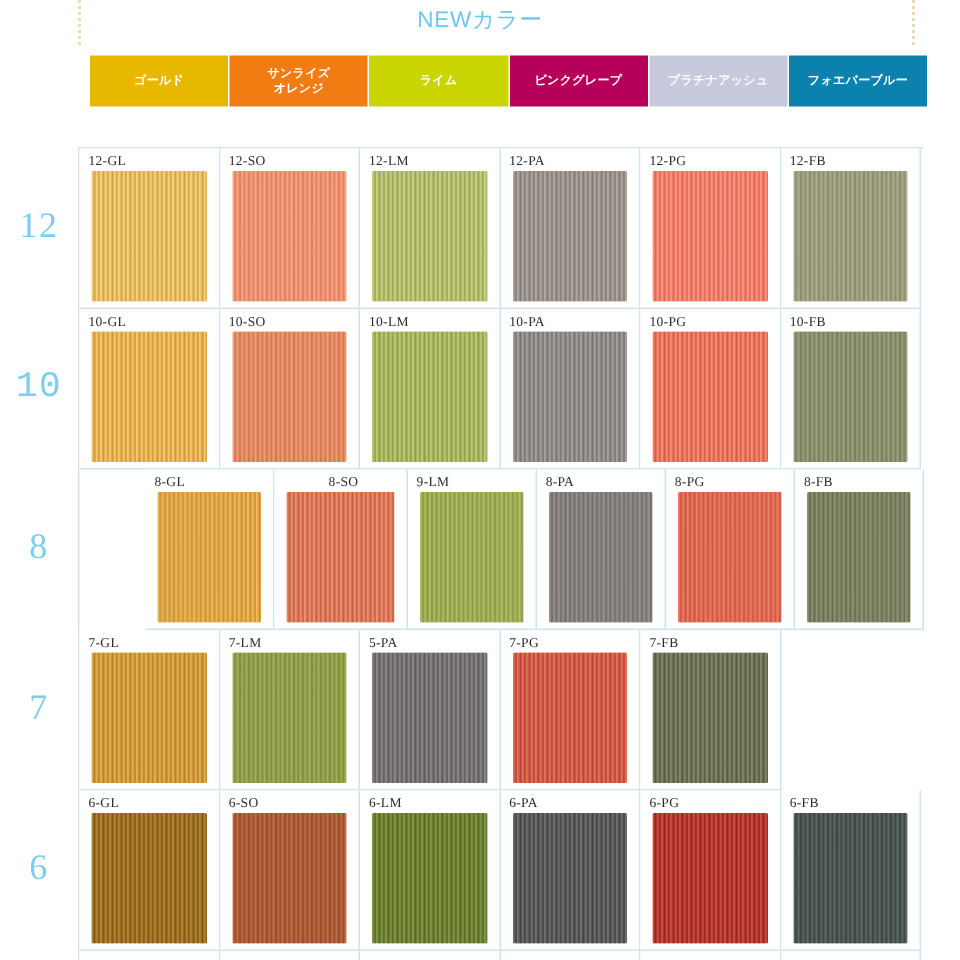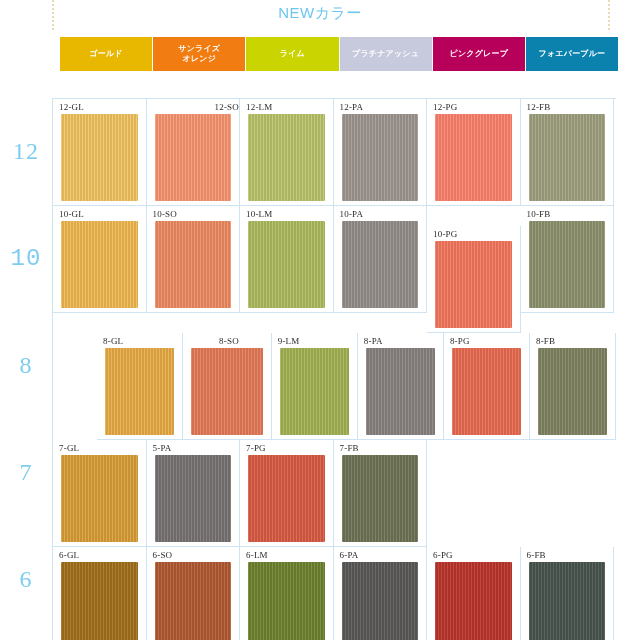--- a/index.html
+++ b/index.html
@@ -101,41 +101,41 @@
 
   <div class="dot-rule left"></div>
   <div class="dot-rule right"></div>
 
   <div class="title">NEWカラー</div>
 
   <div class="cat-bar" id="cat-bar">
       <div class="cat" style="background: rgb(232, 184, 0); color: rgb(255, 255, 255);">ゴールド</div>
       <div class="cat" style="background: rgb(240, 124, 18); color: rgb(255, 255, 255);">サンライズ<br>オレンジ</div>
       <div class="cat" style="background: rgb(202, 212, 0); color: rgb(255, 255, 255);">ライム</div>
+      <div class="cat" style="background: rgb(183, 0, 90); color: rgb(255, 255, 255);">ピンクグレープ</div>
       <div class="cat" style="background: rgb(199, 201, 221); color: rgb(255, 255, 255);">プラチナアッシュ</div>
-      <div class="cat" style="background: rgb(183, 0, 90); color: rgb(255, 255, 255);">ピンクグレープ</div>
       <div class="cat" style="background: rgb(11, 129, 173); color: rgb(255, 255, 255);">フォエバーブルー</div>
     </div>
 
   <div class="rowlabels" id="rowlabels">
       <div class="rl" style="color: rgb(126, 205, 240);">12</div>
       <div class="rl" style="color: rgb(126, 205, 240); font-family: Liberation Mono, monospace;">10</div>
       <div class="rl" style="color: rgb(126, 205, 240);">8</div>
       <div class="rl" style="color: rgb(126, 205, 240);">7</div>
       <div class="rl" style="color: rgb(126, 205, 240);">6</div>
       <div class="rl" style="color: rgb(126, 205, 240);"></div>
     </div>
 
   <div class="grid" id="grid" style="border-left-color: rgb(207, 228, 242); border-top-color: rgb(207, 228, 242);">
       <div class="grow">
         <div class="cell" style="border-right-color: rgb(207, 228, 242); border-bottom-color: rgb(207, 228, 242);">
           <div class="code">12-GL</div>
           <div class="sw" style="background: repeating-linear-gradient(90deg, rgb(252, 210, 120) 0px, rgb(238, 196, 106) 1px, rgb(206, 164, 74) 2px, rgb(238, 196, 106) 3px), repeating-linear-gradient(90deg, rgba(255, 255, 255, 0.3) 0px, rgba(255, 255, 255, 0) 2px, rgba(0, 0, 0, 0.16) 4px, rgba(255, 255, 255, 0) 6px), rgb(230, 188, 98);"></div>
         </div>
-        <div class="cell" style="border-right-color: rgb(207, 228, 242); border-bottom-color: rgb(207, 228, 242); text-align: right;">
+        <div class="cell" style="border-right-color: rgb(207, 228, 242); border-bottom-color: rgb(207, 228, 242);">
           <div class="code">12-SO</div>
           <div class="sw" style="background: repeating-linear-gradient(90deg, rgb(255, 168, 134) 0px, rgb(244, 154, 120) 1px, rgb(212, 122, 88) 2px, rgb(244, 154, 120) 3px), repeating-linear-gradient(90deg, rgba(255, 255, 255, 0.3) 0px, rgba(255, 255, 255, 0) 2px, rgba(0, 0, 0, 0.16) 4px, rgba(255, 255, 255, 0) 6px), rgb(236, 146, 112);"></div>
         </div>
         <div class="cell" style="border-right-color: rgb(207, 228, 242); border-bottom-color: rgb(207, 228, 242);">
           <div class="code">12-LM</div>
           <div class="sw" style="background: repeating-linear-gradient(90deg, rgb(201, 210, 129) 0px, rgb(187, 196, 115) 1px, rgb(155, 164, 83) 2px, rgb(187, 196, 115) 3px), repeating-linear-gradient(90deg, rgba(255, 255, 255, 0.3) 0px, rgba(255, 255, 255, 0) 2px, rgba(0, 0, 0, 0.16) 4px, rgba(255, 255, 255, 0) 6px), rgb(179, 188, 107);"></div>
         </div>
         <div class="cell" style="border-right-color: rgb(207, 228, 242); border-bottom-color: rgb(207, 228, 242);">
           <div class="code">12-PA</div>
           <div class="sw" style="background: repeating-linear-gradient(90deg, rgb(176, 169, 163) 0px, rgb(162, 155, 149) 1px, rgb(130, 123, 117) 2px, rgb(162, 155, 149) 3px), repeating-linear-gradient(90deg, rgba(255, 255, 255, 0.3) 0px, rgba(255, 255, 255, 0) 2px, rgba(0, 0, 0, 0.16) 4px, rgba(255, 255, 255, 0) 6px), rgb(154, 147, 141);"></div>
@@ -159,21 +159,21 @@
           <div class="sw" style="background: repeating-linear-gradient(90deg, rgb(248, 159, 121) 0px, rgb(234, 145, 107) 1px, rgb(202, 113, 75) 2px, rgb(234, 145, 107) 3px), repeating-linear-gradient(90deg, rgba(255, 255, 255, 0.3) 0px, rgba(255, 255, 255, 0) 2px, rgba(0, 0, 0, 0.16) 4px, rgba(255, 255, 255, 0) 6px), rgb(226, 137, 99);"></div>
         </div>
         <div class="cell" style="border-right-color: rgb(207, 228, 242); border-bottom-color: rgb(207, 228, 242);">
           <div class="code">10-LM</div>
           <div class="sw" style="background: repeating-linear-gradient(90deg, rgb(191, 202, 119) 0px, rgb(177, 188, 105) 1px, rgb(145, 156, 73) 2px, rgb(177, 188, 105) 3px), repeating-linear-gradient(90deg, rgba(255, 255, 255, 0.3) 0px, rgba(255, 255, 255, 0) 2px, rgba(0, 0, 0, 0.16) 4px, rgba(255, 255, 255, 0) 6px), rgb(169, 180, 97);"></div>
         </div>
         <div class="cell" style="border-right-color: rgb(207, 228, 242); border-bottom-color: rgb(207, 228, 242);">
           <div class="code">10-PA</div>
           <div class="sw" style="background: repeating-linear-gradient(90deg, rgb(166, 161, 157) 0px, rgb(152, 147, 143) 1px, rgb(120, 115, 111) 2px, rgb(152, 147, 143) 3px), repeating-linear-gradient(90deg, rgba(255, 255, 255, 0.3) 0px, rgba(255, 255, 255, 0) 2px, rgba(0, 0, 0, 0.16) 4px, rgba(255, 255, 255, 0) 6px), rgb(144, 139, 135);"></div>
         </div>
-        <div class="cell" style="border-right-color: rgb(207, 228, 242); border-bottom-color: rgb(207, 228, 242); margin-top: 20px;">
+        <div class="cell" style="border-right-color: rgb(207, 228, 242); border-bottom-color: rgb(207, 228, 242);">
           <div class="code">10-PG</div>
           <div class="sw" style="background: repeating-linear-gradient(90deg, rgb(254, 140, 117) 0px, rgb(240, 126, 103) 1px, rgb(208, 94, 71) 2px, rgb(240, 126, 103) 3px), repeating-linear-gradient(90deg, rgba(255, 255, 255, 0.3) 0px, rgba(255, 255, 255, 0) 2px, rgba(0, 0, 0, 0.16) 4px, rgba(255, 255, 255, 0) 6px), rgb(232, 118, 95);"></div>
         </div>
         <div class="cell" style="border-right-color: rgb(207, 228, 242); border-bottom-color: rgb(207, 228, 242);">
           <div class="code">10-FB</div>
           <div class="sw" style="background: repeating-linear-gradient(90deg, rgb(161, 164, 131) 0px, rgb(147, 150, 117) 1px, rgb(115, 118, 85) 2px, rgb(147, 150, 117) 3px), repeating-linear-gradient(90deg, rgba(255, 255, 255, 0.3) 0px, rgba(255, 255, 255, 0) 2px, rgba(0, 0, 0, 0.16) 4px, rgba(255, 255, 255, 0) 6px), rgb(139, 142, 109);"></div>
         </div>
       </div>
       <div class="grow">
         <div class="cell" style="border-right-color: rgb(207, 228, 242); border-bottom-color: rgb(207, 228, 242); margin-left: 44px;">
@@ -200,20 +200,24 @@
           <div class="code">8-FB</div>
           <div class="sw" style="background: repeating-linear-gradient(90deg, rgb(148, 151, 119) 0px, rgb(134, 137, 105) 1px, rgb(102, 105, 73) 2px, rgb(134, 137, 105) 3px), repeating-linear-gradient(90deg, rgba(255, 255, 255, 0.3) 0px, rgba(255, 255, 255, 0) 2px, rgba(0, 0, 0, 0.16) 4px, rgba(255, 255, 255, 0) 6px), rgb(126, 129, 97);"></div>
         </div>
       </div>
       <div class="grow">
         <div class="cell" style="border-right-color: rgb(207, 228, 242); border-bottom-color: rgb(207, 228, 242);">
           <div class="code">7-GL</div>
           <div class="sw" style="background: repeating-linear-gradient(90deg, rgb(229, 176, 82) 0px, rgb(215, 162, 68) 1px, rgb(183, 130, 36) 2px, rgb(215, 162, 68) 3px), repeating-linear-gradient(90deg, rgba(255, 255, 255, 0.3) 0px, rgba(255, 255, 255, 0) 2px, rgba(0, 0, 0, 0.16) 4px, rgba(255, 255, 255, 0) 6px), rgb(207, 154, 60);"></div>
         </div>
         <div class="cell" style="border-right-color: rgb(207, 228, 242); border-bottom-color: rgb(207, 228, 242);">
+          <div class="code">7-LM</div>
+          <div class="sw" style="background: repeating-linear-gradient(90deg, rgb(164, 180, 96) 0px, rgb(150, 166, 82) 1px, rgb(118, 134, 50) 2px, rgb(150, 166, 82) 3px), repeating-linear-gradient(90deg, rgba(255, 255, 255, 0.3) 0px, rgba(255, 255, 255, 0) 2px, rgba(0, 0, 0, 0.16) 4px, rgba(255, 255, 255, 0) 6px), rgb(142, 158, 74);"></div>
+        </div>
+        <div class="cell" style="border-right-color: rgb(207, 228, 242); border-bottom-color: rgb(207, 228, 242);">
           <div class="code">5-PA</div>
           <div class="sw" style="background: repeating-linear-gradient(90deg, rgb(140, 136, 135) 0px, rgb(126, 122, 121) 1px, rgb(94, 90, 89) 2px, rgb(126, 122, 121) 3px), repeating-linear-gradient(90deg, rgba(255, 255, 255, 0.3) 0px, rgba(255, 255, 255, 0) 2px, rgba(0, 0, 0, 0.16) 4px, rgba(255, 255, 255, 0) 6px), rgb(118, 114, 113);"></div>
         </div>
         <div class="cell" style="border-right-color: rgb(207, 228, 242); border-bottom-color: rgb(207, 228, 242);">
           <div class="code">7-PG</div>
           <div class="sw" style="background: repeating-linear-gradient(90deg, rgb(229, 114, 92) 0px, rgb(215, 100, 78) 1px, rgb(183, 68, 46) 2px, rgb(215, 100, 78) 3px), repeating-linear-gradient(90deg, rgba(255, 255, 255, 0.3) 0px, rgba(255, 255, 255, 0) 2px, rgba(0, 0, 0, 0.16) 4px, rgba(255, 255, 255, 0) 6px), rgb(207, 92, 70);"></div>
         </div>
         <div class="cell" style="border-right-color: rgb(207, 228, 242); border-bottom-color: rgb(207, 228, 242);">
           <div class="code">7-FB</div>
           <div class="sw" style="background: repeating-linear-gradient(90deg, rgb(132, 136, 109) 0px, rgb(118, 122, 95) 1px, rgb(86, 90, 63) 2px, rgb(118, 122, 95) 3px), repeating-linear-gradient(90deg, rgba(255, 255, 255, 0.3) 0px, rgba(255, 255, 255, 0) 2px, rgba(0, 0, 0, 0.16) 4px, rgba(255, 255, 255, 0) 6px), rgb(110, 114, 87);"></div>

